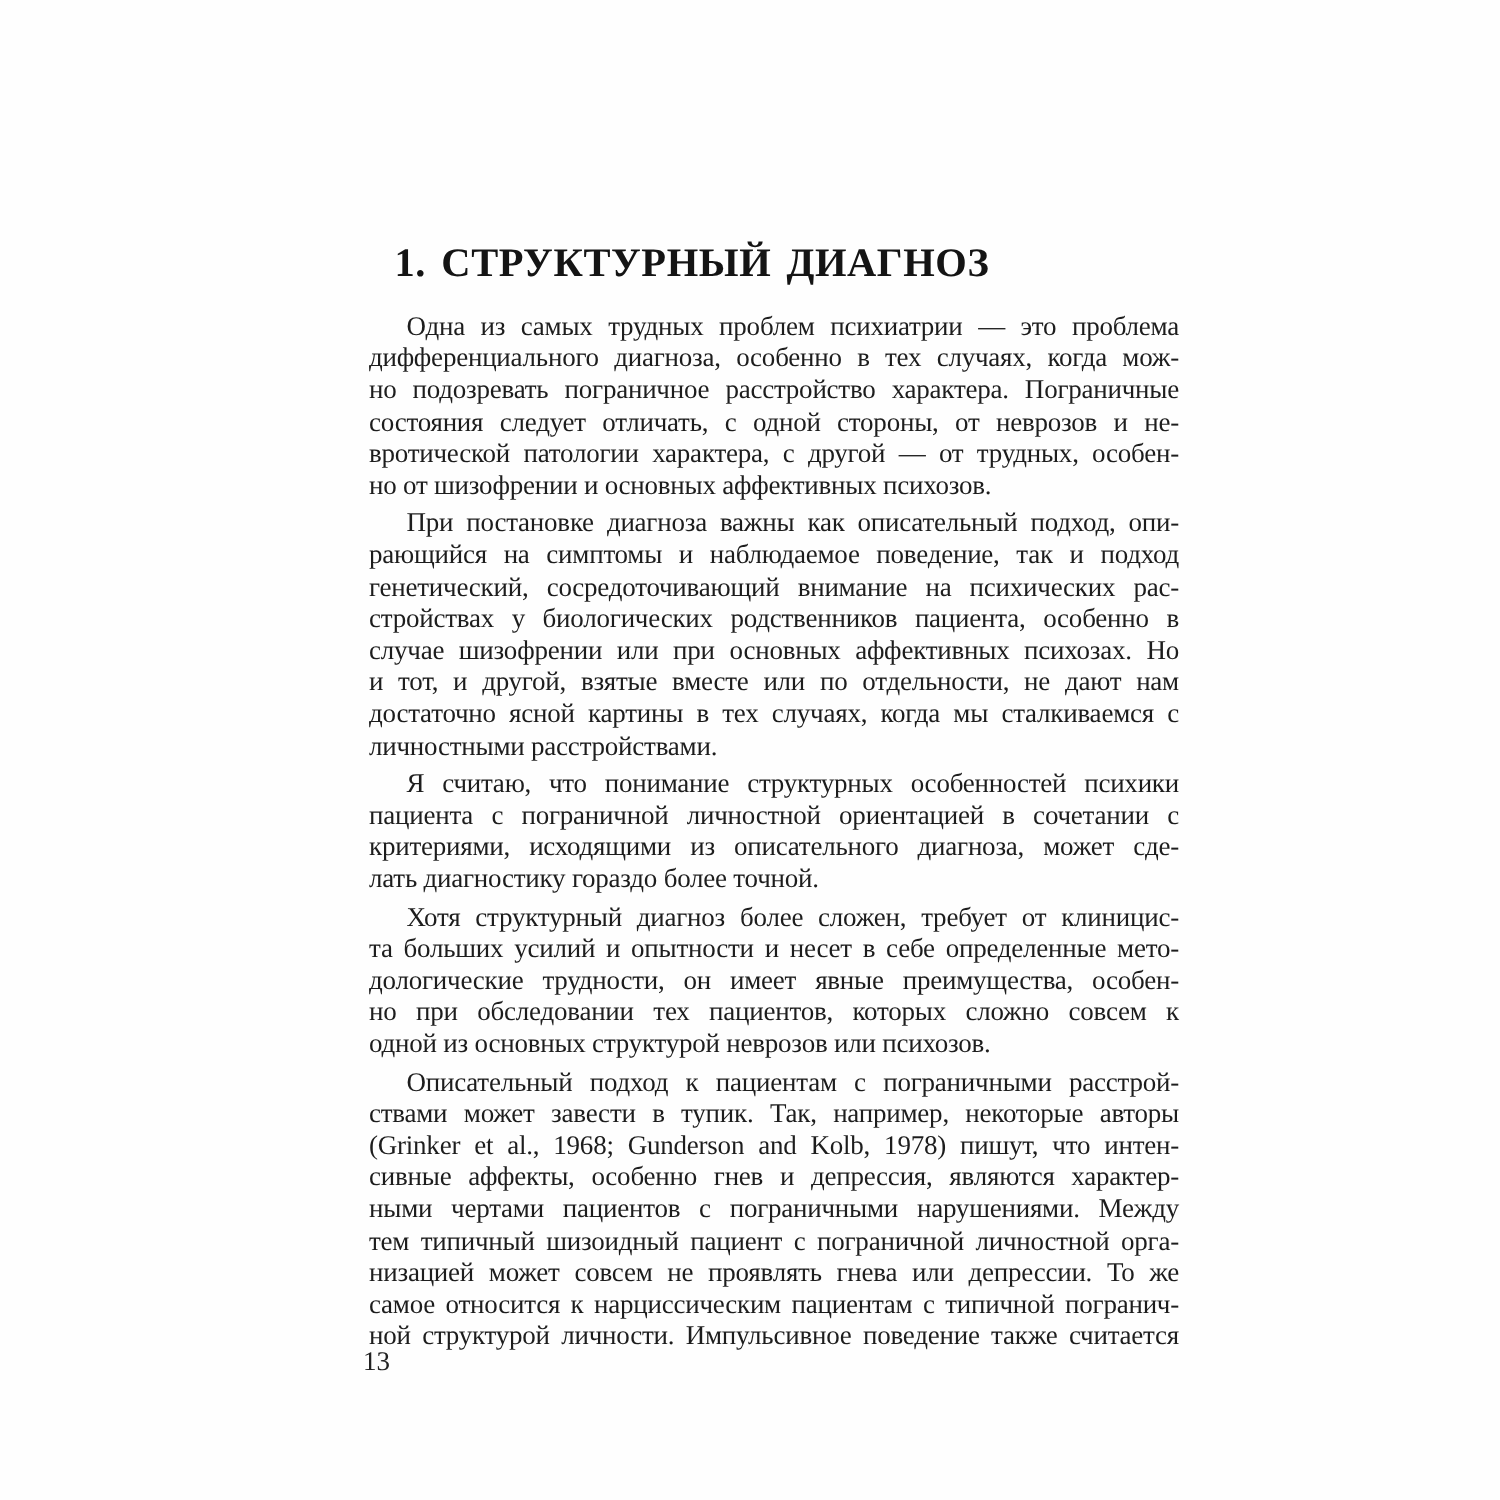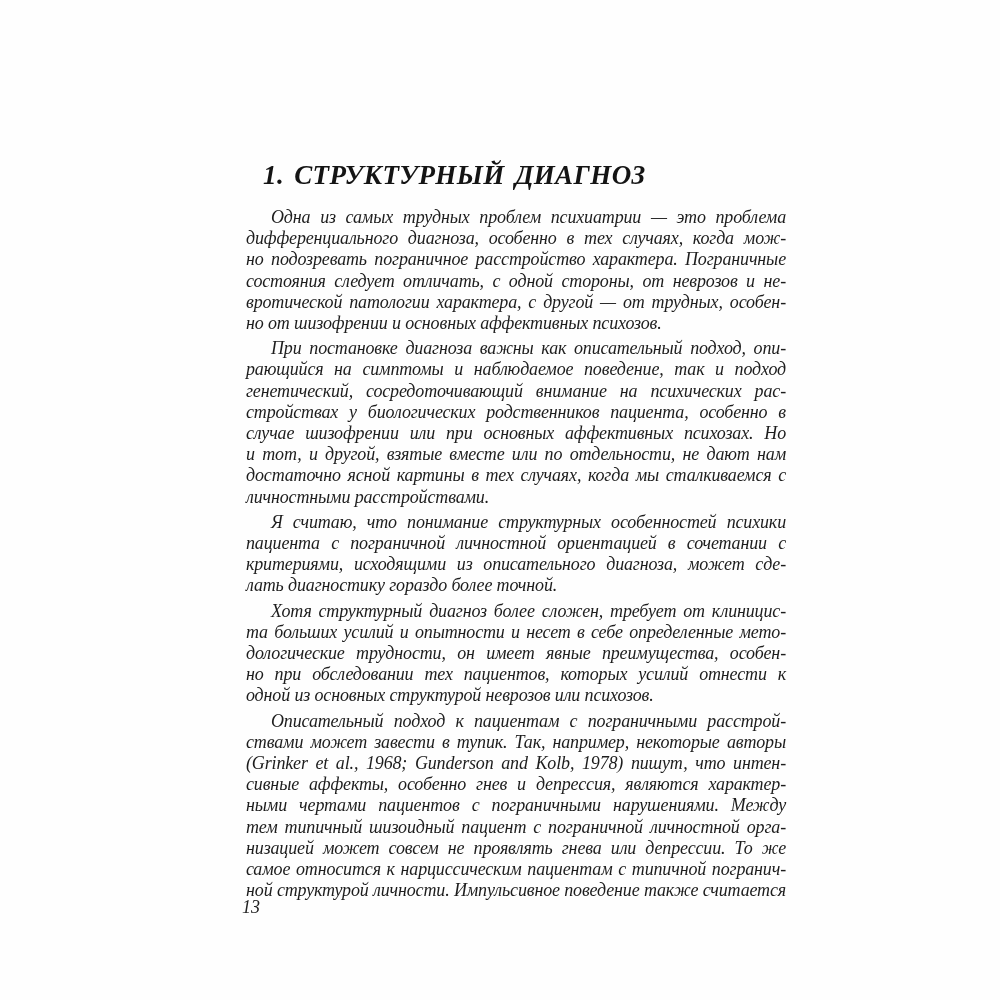--- a/index.html
+++ b/index.html
@@ -6,21 +6,20 @@
   html, body { width: 1000px; height: 1000px; }
   body { background: #ffffff; }
 
   .page {
     position: relative;
     width: 1000px;
     height: 1000px;
     background: #fefefe;
     font-family: "Liberation Serif", "DejaVu Serif", serif;
     overflow: hidden;
-    font-style: italic;
   }
 
   .heading {
     position: absolute;
     left: 263px;
     top: 161px;
     font-size: 27px;
     line-height: 1.1;
     font-weight: 700;
     color: #141414;
@@ -87,21 +86,21 @@
       <div class="paragraph">
         <div class="line para-first">Я считаю, что понимание структурных особенностей психики</div>
         <div class="line">пациента с пограничной личностной ориентацией в сочетании с</div>
         <div class="line">критериями, исходящими из описательного диагноза, может сде-</div>
         <div class="line para-end">лать диагностику гораздо более точной.</div>
       </div>
       <div class="paragraph">
         <div class="line para-first">Хотя структурный диагноз более сложен, требует от клиницис-</div>
         <div class="line">та больших усилий и опытности и несет в себе определенные мето-</div>
         <div class="line">дологические трудности, он имеет явные преимущества, особен-</div>
-        <div class="line">но при обследовании тех пациентов, которых усилий отнести к</div>
+        <div class="line">но при обследовании тех пациентов, которых сложно совсем к</div>
         <div class="line para-end">одной из основных структурой неврозов или психозов.</div>
       </div>
       <div class="paragraph">
         <div class="line para-first">Описательный подход к пациентам с пограничными расстрой-</div>
         <div class="line">ствами может завести в тупик. Так, например, некоторые авторы</div>
         <div class="line">(Grinker et al., 1968; Gunderson and Kolb, 1978) пишут, что интен-</div>
         <div class="line">сивные аффекты, особенно гнев и депрессия, являются характер-</div>
         <div class="line">ными чертами пациентов с пограничными нарушениями. Между</div>
         <div class="line">тем типичный шизоидный пациент с пограничной личностной орга-</div>
         <div class="line">низацией может совсем не проявлять гнева или депрессии. То же</div>

